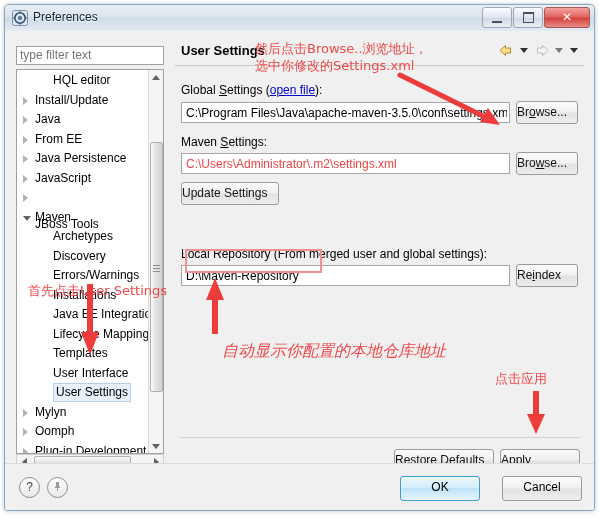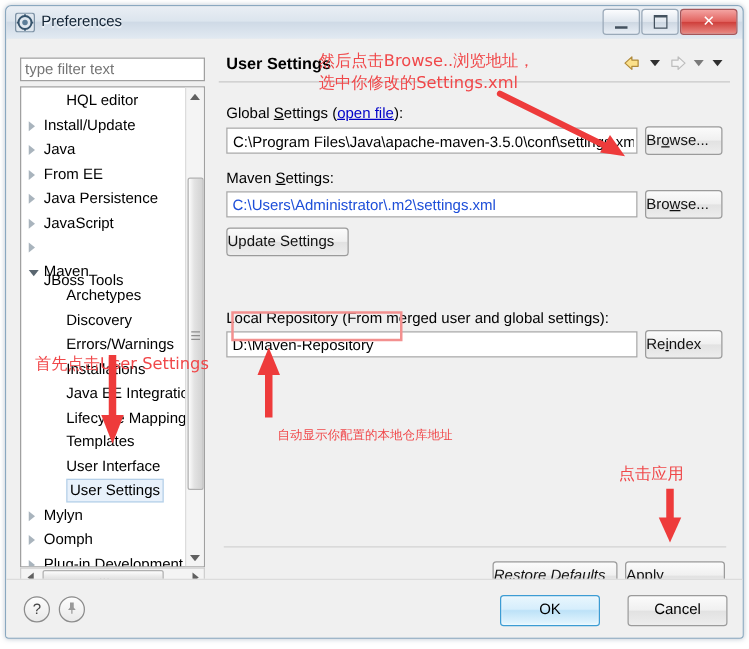--- a/index.html
+++ b/index.html
@@ -236,21 +236,21 @@
     border: 1px solid #a6a6a6;
     background: #fff;
     box-sizing: border-box;
     font-size: 12px;
     line-height: 19px;
     padding-left: 4px;
     color: #000;
     font-family: "Liberation Sans", sans-serif;
     outline: none;
   }
-  .textfield.muted { color: #1d4ed8; }
+  .textfield.muted { color: #ef4444; }
 
   .btn {
     position: absolute;
     border: 1px solid #9b9b9b;
     border-radius: 3px;
     background: linear-gradient(to bottom, #fbfbfb 0%, #f0f0f0 48%, #e2e2e2 52%, #ededed 100%);
     font-size: 12px;
     color: #111;
     text-align: left;
     box-sizing: border-box;
@@ -497,21 +497,21 @@
       <div class="btn" style="left:6px; top:143px; width:98px; height:23px; line-height:21px;">Update Settings</div>
 
       <span class="fieldlabel" style="left:6px; top:208px;">Local Repository (From merged user and global settings):</span>
       <input class="textfield" style="left: 6px; top: 226px; width: 329px;" type="text" value="D:\Maven-Repository">
       <div class="btn" style="left:341px; top:225px; width:62px; height:23px; line-height:21px;">
         <span>Re</span><span class="uline">i</span><span>ndex</span>
       </div>
 
       <div id="hrule"></div>
 
-      <div class="btn" style="left:219px; top:410px; width:100px; height:23px; line-height:21px;font-style:italic;">
+      <div class="btn" style="left:219px; top:410px; width:100px; height:23px; line-height:21px;">
         <span>Restore </span><span class="uline">D</span><span>efaults</span>
       </div>
       <div class="btn" style="left:325px; top:410px; width:80px; height:23px; line-height:21px;">
         <span></span><span class="uline">A</span><span>pply</span>
       </div>
     </div>
 
     <div id="bottombar">
       <span class="roundicon" style="left:14px;">?</span>
       <span class="roundicon" style="left:42px;">
@@ -527,21 +527,21 @@
   </div>
 </div>
 
 <div id="annots">
 
   <div class="ann-text" style="left:255px; top:40px; font-size:13px;">然后点击Browse..浏览地址，</div>
   <div class="ann-text" style="left:255px; top:57px; font-size:13px;">选中你修改的Settings.xml</div>
 
   <div class="ann-text" style="left:28px; top:282px; font-size:13px;">首先点击User Settings</div>
 
-  <div class="ann-text" style="left:222px; top:341px; font-size:10px;">自动显示你配置的本地仓库地址</div>
+  <div class="ann-text" style="left:222px; top:341px; font-size:16px;font-style:italic;">自动显示你配置的本地仓库地址</div>
 
   <div class="ann-text" style="left:495px; top:370px; font-size:13px;">点击应用</div>
 
   <div class="redbox" style="left:185px; top:249px; width:137px; height:24px;"></div>
 
   <svg width="599" height="519" style="position:absolute;left:0;top:0;">
 
     <g>
       <path d="M400 75 L487 118" stroke="#ee3b3b" stroke-width="5" stroke-linecap="round" fill="none"></path>
       <path d="M500 125 L480 122 L488 108 Z" fill="#ee3b3b"></path>

